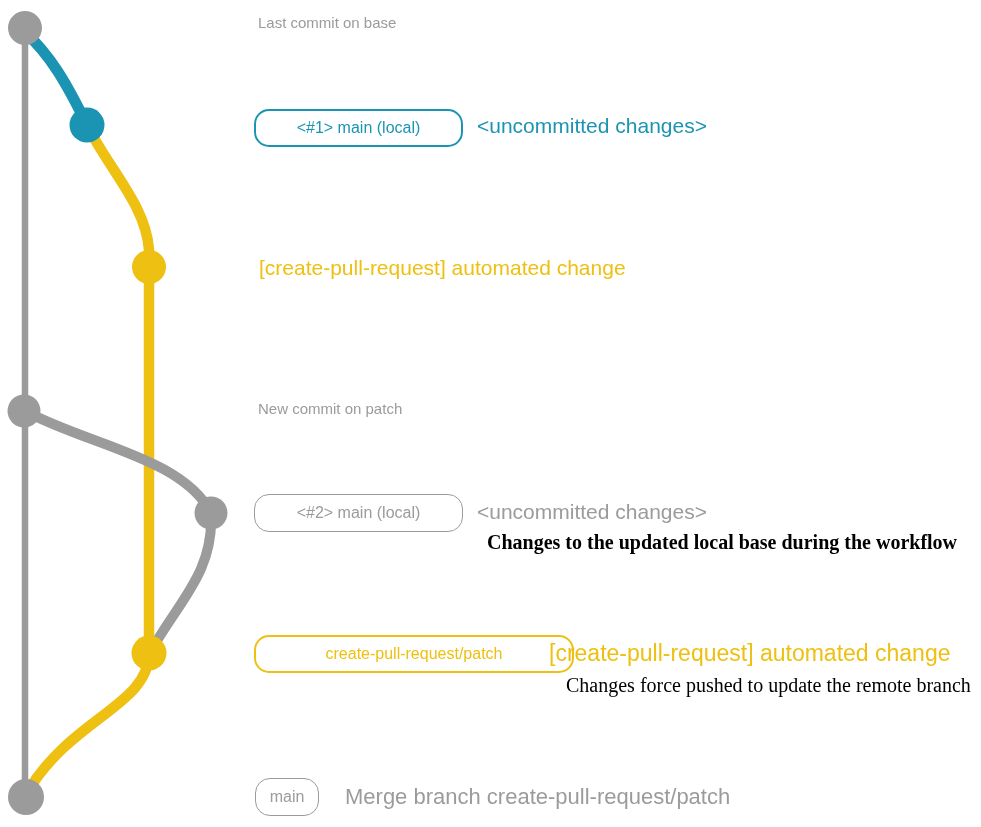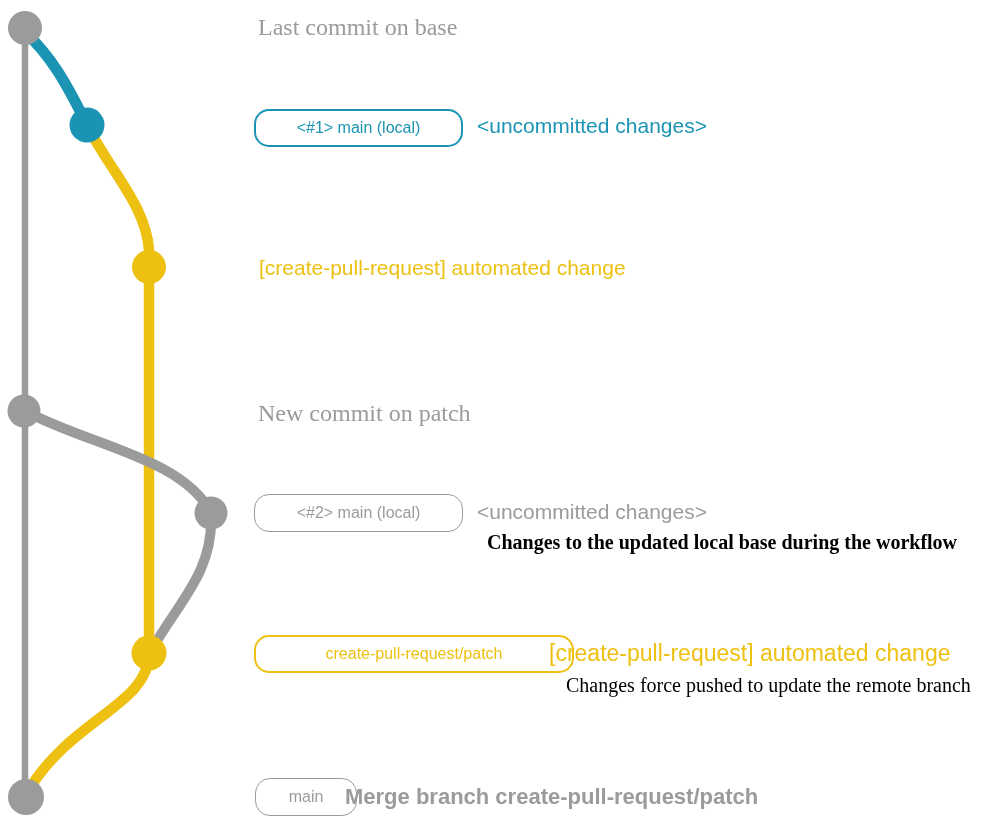--- a/index.html
+++ b/index.html
@@ -16,23 +16,22 @@
   .stroke-gray  { stroke: var(--c-gray);  fill: none; stroke-linecap: round; }
   .stroke-teal  { stroke: var(--c-teal);  fill: none; stroke-linecap: round; }
   .stroke-gold  { stroke: var(--c-gold);  fill: none; stroke-linecap: round; }
   .fill-gray { fill: var(--c-gray); }
   .fill-teal { fill: var(--c-teal); }
   .fill-gold { fill: var(--c-gold); }
 
   .abs { position: absolute; white-space: nowrap; }
 
   .section-label {
-    font-size: 24px;
+    font-size: 15px;
     color: var(--c-gray);
-    font-family: Liberation Serif, serif;
   }
   .badge {
     position: absolute;
     display: flex;
     align-items: center;
     justify-content: center;
     box-sizing: border-box;
     border: 2px solid currentColor;
     border-radius: 15px;
     background: #ffffff;
@@ -98,18 +97,18 @@
   </div>
   <div class="abs msg gray" style="left:477px; top:500px;">&lt;uncommitted changes&gt;</div>
   <div class="abs desc" style="left:487px; top:531px;font-weight:bold;">Changes to the updated local base during the workflow</div>
 
   <div class="badge gold" style="left:254px; top:635px; width:320px; height:38px;">
     <span>create-pull-request/patch</span>
   </div>
   <div class="abs msg gold big" style="left:549px; top:640px;">[create-pull-request] automated change</div>
   <div class="abs desc" style="left:566px; top:674px;">Changes force pushed to update the remote branch</div>
 
-  <div class="badge gray" style="left:255px; top:778px; width:102px; height:38px;">
+  <div class="badge gray" style="left:255px; top:778px; width:64px; height:38px;">
     <span>main</span>
   </div>
-  <div class="abs msg gray merge" style="left:345px; top:784px;font-weight:bold;">Merge branch create-pull-request/patch</div>
+  <div class="abs msg gray merge" style="left:345px; top:784px;">Merge branch create-pull-request/patch</div>
 
 </div>
 
 </body></html>

